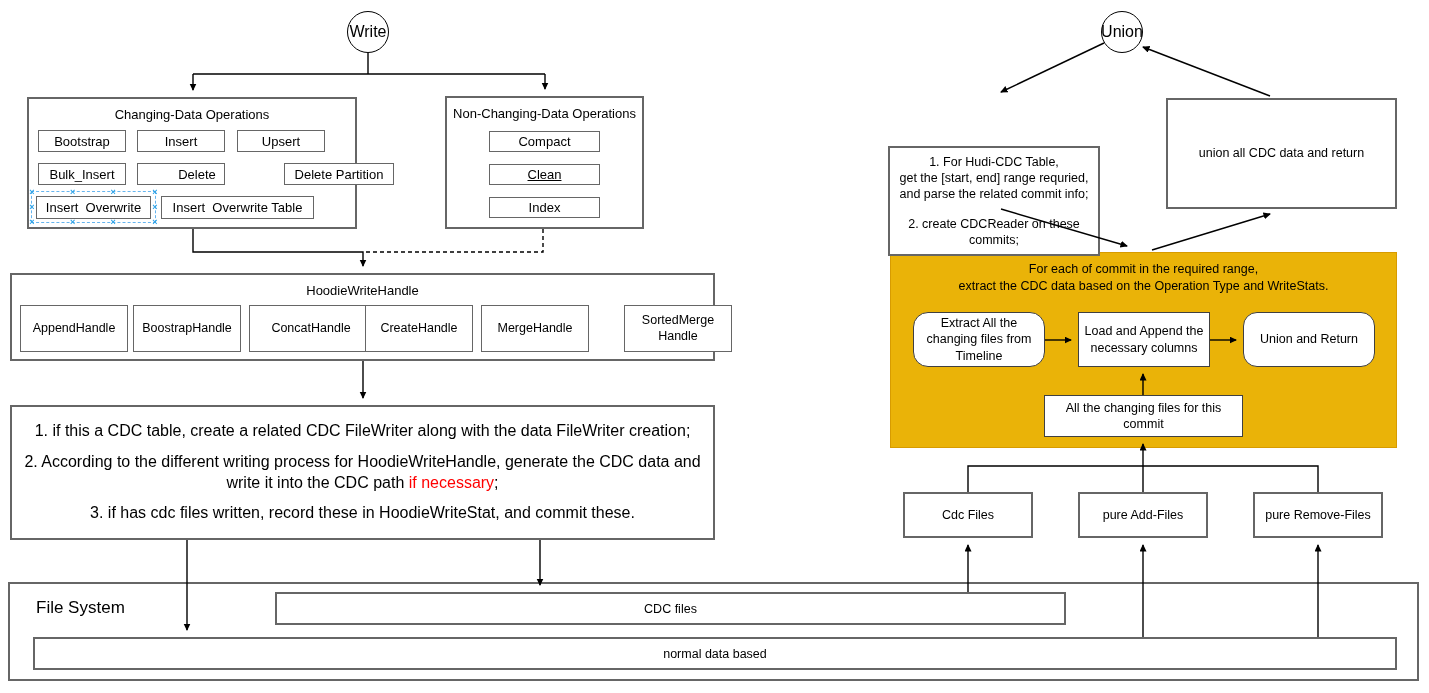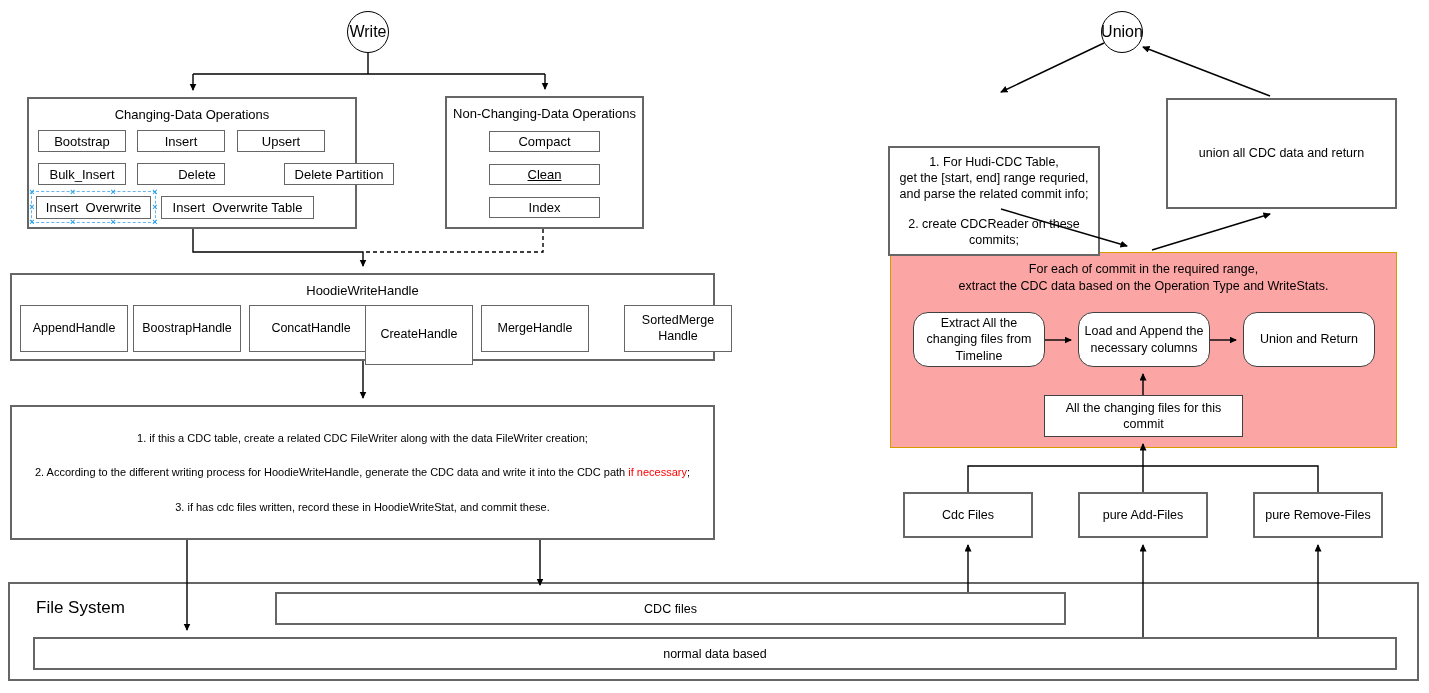--- a/index.html
+++ b/index.html
@@ -19,25 +19,25 @@
     border:1.5px solid #666;background:#fff;display:flex;align-items:center;justify-content:center;
     font-size:13px;white-space:pre;z-index:4;
   }
   .handlebox{
     border:1.5px solid #666;background:#fff;display:flex;align-items:center;justify-content:center;
     text-align:center;font-size:12.5px;line-height:1.25;z-index:4;padding:2px;
   }
   .textbox{
     border:2px solid #666;background:#fff;z-index:2;
     display:flex;flex-direction:column;justify-content:space-evenly;
-    text-align:center;font-size:11px;line-height:1.3;padding:4px 10px;
+    text-align:center;font-size:16px;line-height:1.3;padding:4px 10px;
   }
   .red{color:#ff0000;}
   .panel{
-    background:#fca5a5;border:1.5px solid #d79b00;z-index:1;
+    background:#eab308;border:1.5px solid #d79b00;z-index:1;
   }
   .panel-title{position:absolute;left:0;right:0;top:8px;text-align:center;font-size:12.5px;line-height:1.35;}
   .wbox{
     border:1.6px solid #404040;background:#fff;display:flex;align-items:center;justify-content:center;
     text-align:center;font-size:12.5px;line-height:1.3;z-index:4;padding:2px;
   }
   .filebox{
     border:2px solid #666;background:#fff;display:flex;align-items:center;justify-content:center;
     text-align:center;font-size:12.5px;z-index:4;
   }
@@ -99,21 +99,21 @@
   <div class="abs btn" style="left:489px;top:131px;width:111px;height:21px;">Compact</div>
   <div class="abs btn" style="left:489px;top:164px;width:111px;height:21px;text-decoration:underline;">Clean</div>
   <div class="abs btn" style="left:489px;top:197px;width:111px;height:21px;">Index</div>
 
   <div class="abs gbox" style="left:10px;top:273px;width:705px;height:88px;">
     <div class="box-title">HoodieWriteHandle</div>
   </div>
   <div class="abs handlebox" style="left:133px;top:305px;width:108px;height:47px;">BoostrapHandle</div>
   <div class="abs handlebox" style="left:20px;top:305px;width:108px;height:47px;">AppendHandle</div>
   <div class="abs handlebox" style="left:249px;top:305px;width:124px;height:47px;">ConcatHandle</div>
-  <div class="abs handlebox" style="left:365px;top:305px;width:108px;height:60px;">CreateHandle</div>
+  <div class="abs handlebox" style="left:365px;top:305px;width:108px;height:47px;">CreateHandle</div>
   <div class="abs handlebox" style="left:481px;top:305px;width:108px;height:47px;">MergeHandle</div>
   <div class="abs handlebox" style="left:597px;top:305px;width:108px;height:47px;margin-left:27px;">SortedMerge Handle</div>
 
   <div class="abs textbox" style="left:10px;top:405px;width:705px;height:135px;">
     <div>1. if this a CDC table, create a related CDC FileWriter along with the data FileWriter creation;</div>
     <div><span>2. According to the different writing process for HoodieWriteHandle, generate the CDC data and write it into the CDC path </span><span class="red">if necessary</span><span>;</span></div>
     <div>3. if has cdc files written, record these in HoodieWriteStat, and commit these.</div>
   </div>
 
   <div class="abs gbox" style="left:8px;top:582px;width:1411px;height:99px;"></div>
@@ -145,21 +145,21 @@
     <div>union all CDC data and return</div>
   </div>
 
   <div class="abs panel" style="left:890px;top:252px;width:507px;height:196px;">
     <div class="panel-title">
       <div>For each of commit in the required range,</div>
       <div>extract the CDC data based on the Operation Type and WriteStats.</div>
     </div>
   </div>
   <div class="abs wbox" style="left:913px;top:312px;width:132px;height:55px;border-radius:15px;">Extract All the changing files from Timeline</div>
-  <div class="abs wbox" style="left:1078px;top:312px;width:132px;height:55px;border-radius:15px;">Load and Append the necessary columns</div>
+  <div class="abs wbox" style="left:1078px;top:312px;width:132px;height:55px;">Load and Append the necessary columns</div>
   <div class="abs wbox" style="left:1243px;top:312px;width:132px;height:55px;border-radius:14px;">Union and Return</div>
   <div class="abs wbox" style="left:1044px;top:395px;width:199px;height:42px;">All the changing files for this commit</div>
 
   <div class="abs filebox" style="left:903px;top:492px;width:130px;height:46px;">Cdc Files</div>
   <div class="abs filebox" style="left:1078px;top:492px;width:130px;height:46px;">pure Add-Files</div>
   <div class="abs filebox" style="left:1253px;top:492px;width:130px;height:46px;">pure Remove-Files</div>
 
   <svg class="wires" width="1429" height="693" viewBox="0 0 1429 693">
     <defs>
       <marker id="arr" markerWidth="9" markerHeight="9" refX="6.5" refY="3.5" orient="auto" markerUnits="userSpaceOnUse">

